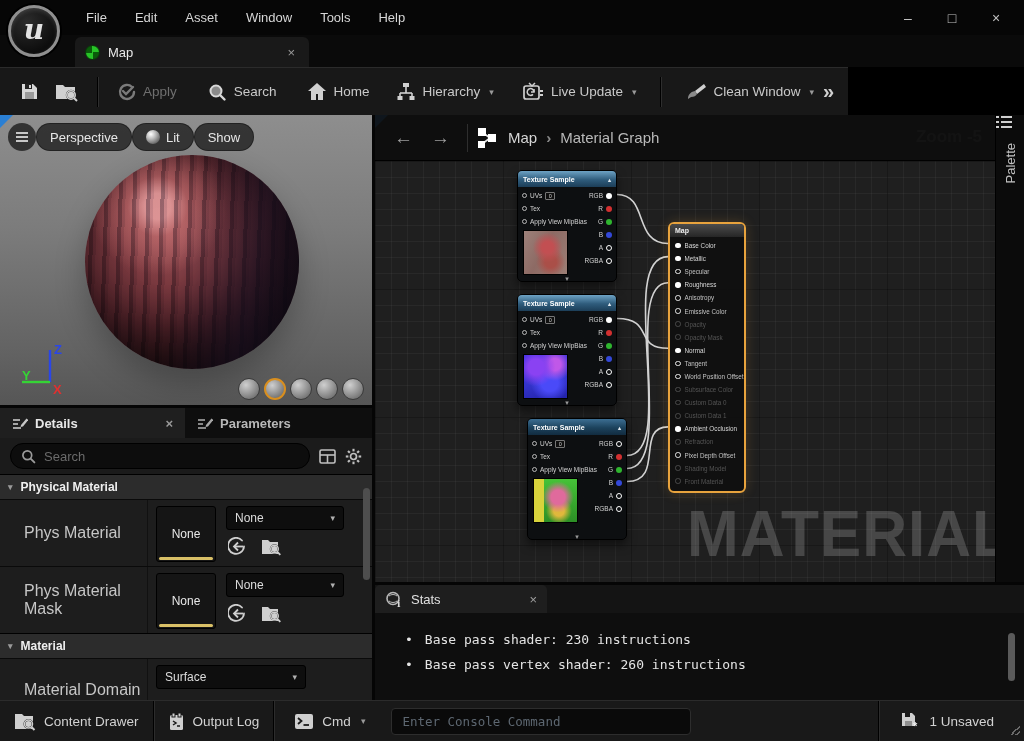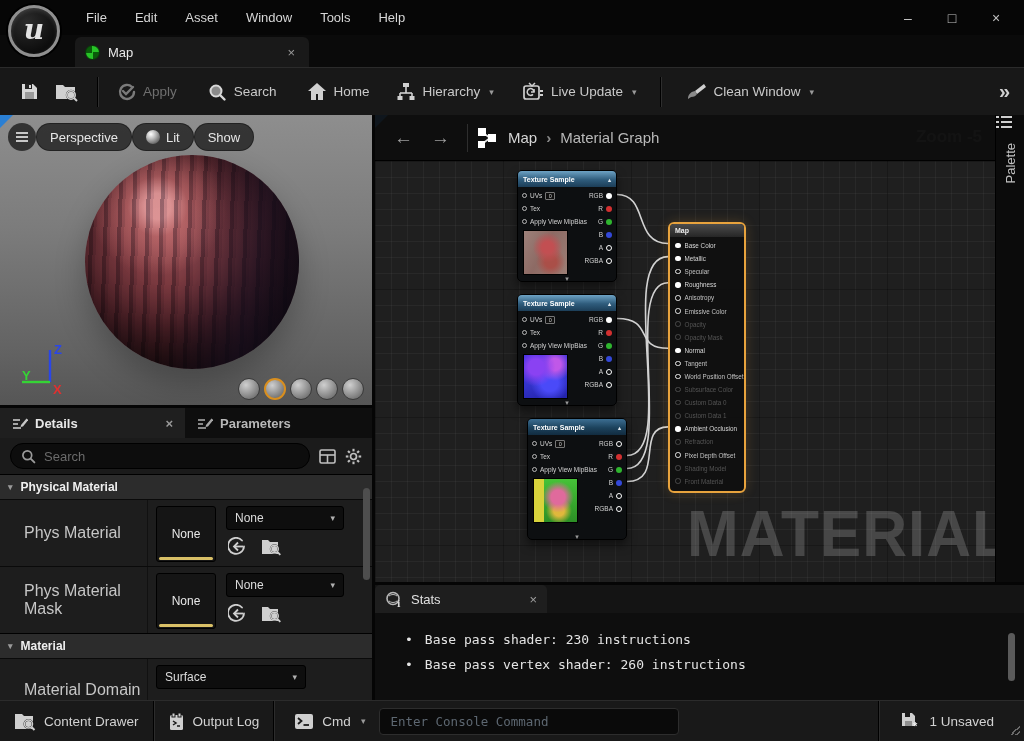--- a/index.html
+++ b/index.html
@@ -22,21 +22,21 @@
   
   .tabstrip { position:absolute; top:35px; left:0; width:1024px; height:32px; background:#0a0a0a; }
   .asset-tab { position:absolute; left:75px; top:2px; width:234px; height:30px; background:#191919;
                border-radius:6px 6px 0 0; display:flex; align-items:center; padding:0 10px; }
   .mat-icon { width:15px; height:15px; border-radius:50%; border:1px solid #0a3a0a; margin-right:8px;
               background:conic-gradient(#27c427 0 90deg, #0a5c0a 90deg 180deg, #27c427 180deg 270deg, #0a5c0a 270deg 360deg); }
   .asset-tab .tab-label { font-size:13px; color:#e8e8e8; }
   .asset-tab .tab-close { margin-left:auto; color:#9a9a9a; font-size:13px; padding:0 4px; }
 
   
-  .toolbar { position:absolute; top:67px; left:0; width:1024px; height:48px; background:#181818;
+  .toolbar { position:absolute; top:67px; left:0; width:848px; height:48px; background:#181818;
              border-top:1px solid #2b2b2b; display:flex; align-items:center; font-size:13.5px; color:#c9c9c9; }
   .tb-btn { display:flex; align-items:center; gap:7px; padding:6px 8px; border-radius:4px; white-space:nowrap; }
   .tb-sep { width:1px; height:30px; background:#000; box-shadow:1px 0 0 #2e2e2e; margin:0 10px; }
   .tb-caret { font-size:9px; color:#9a9a9a; margin-left:2px; }
   .disabled-txt { color:#6f6f6f; }
   .tb-overflow { margin-left:auto; margin-right:14px; font-size:20px; color:#d0d0d0; font-weight:bold; }
 
   
   .viewport { position:absolute; top:115px; left:0; width:372px; height:293px; overflow:hidden;
               background:linear-gradient(180deg,#8e8e8e 0%, #7b7b7b 40%, #636363 80%, #555 100%); }
@@ -180,21 +180,21 @@
   .stats-body { padding:14px 0 0 30px; font-family:"DejaVu Sans Mono", monospace; font-size:13px; color:#e4e4e4; }
   .stats-line { display:flex; gap:12px; line-height:25px; }
   .stats-line .bullet { color:#e4e4e4; }
   .stats-scroll { position:absolute; right:9px; top:48px; width:7px; height:48px; border-radius:4px; background:#5a5a5a; }
 
   
   .statusbar { position:absolute; top:700px; left:0; width:1024px; height:41px; background:#191919;
                border-top:1px solid #2b2b2b; display:flex; align-items:center; font-size:13.5px; color:#d2d2d2; }
   .sb-btn { display:flex; align-items:center; gap:8px; padding:0 14px; height:100%; white-space:nowrap; }
   .sb-sep { width:1px; height:41px; background:#000; box-shadow:1px 0 0 #2c2c2c; }
-  .console-input { width:300px; height:27px; margin-left:0; background:#0a0a0a; border:1px solid #2d2d2d;
+  .console-input { width:300px; height:27px; margin-left:12px; background:#0a0a0a; border:1px solid #2d2d2d;
                    border-radius:4px; padding:0 10px; color:#cfcfcf; font-family:"DejaVu Sans Mono", monospace; font-size:12.5px; outline:none; }
   .console-input::placeholder { color:#5d6771; }
   .sb-right { margin-left:auto; display:flex; align-items:center; height:100%; }
   .grip { width:10px; height:10px; margin:18px 4px 0 2px;
           background:linear-gradient(135deg, transparent 50%, #6a6a6a 50%, #6a6a6a 60%, transparent 60%, transparent 75%, #6a6a6a 75%, #6a6a6a 85%, transparent 85%); }
 </style>
 </head>
 <body>
 
 <div class="titlebar">

